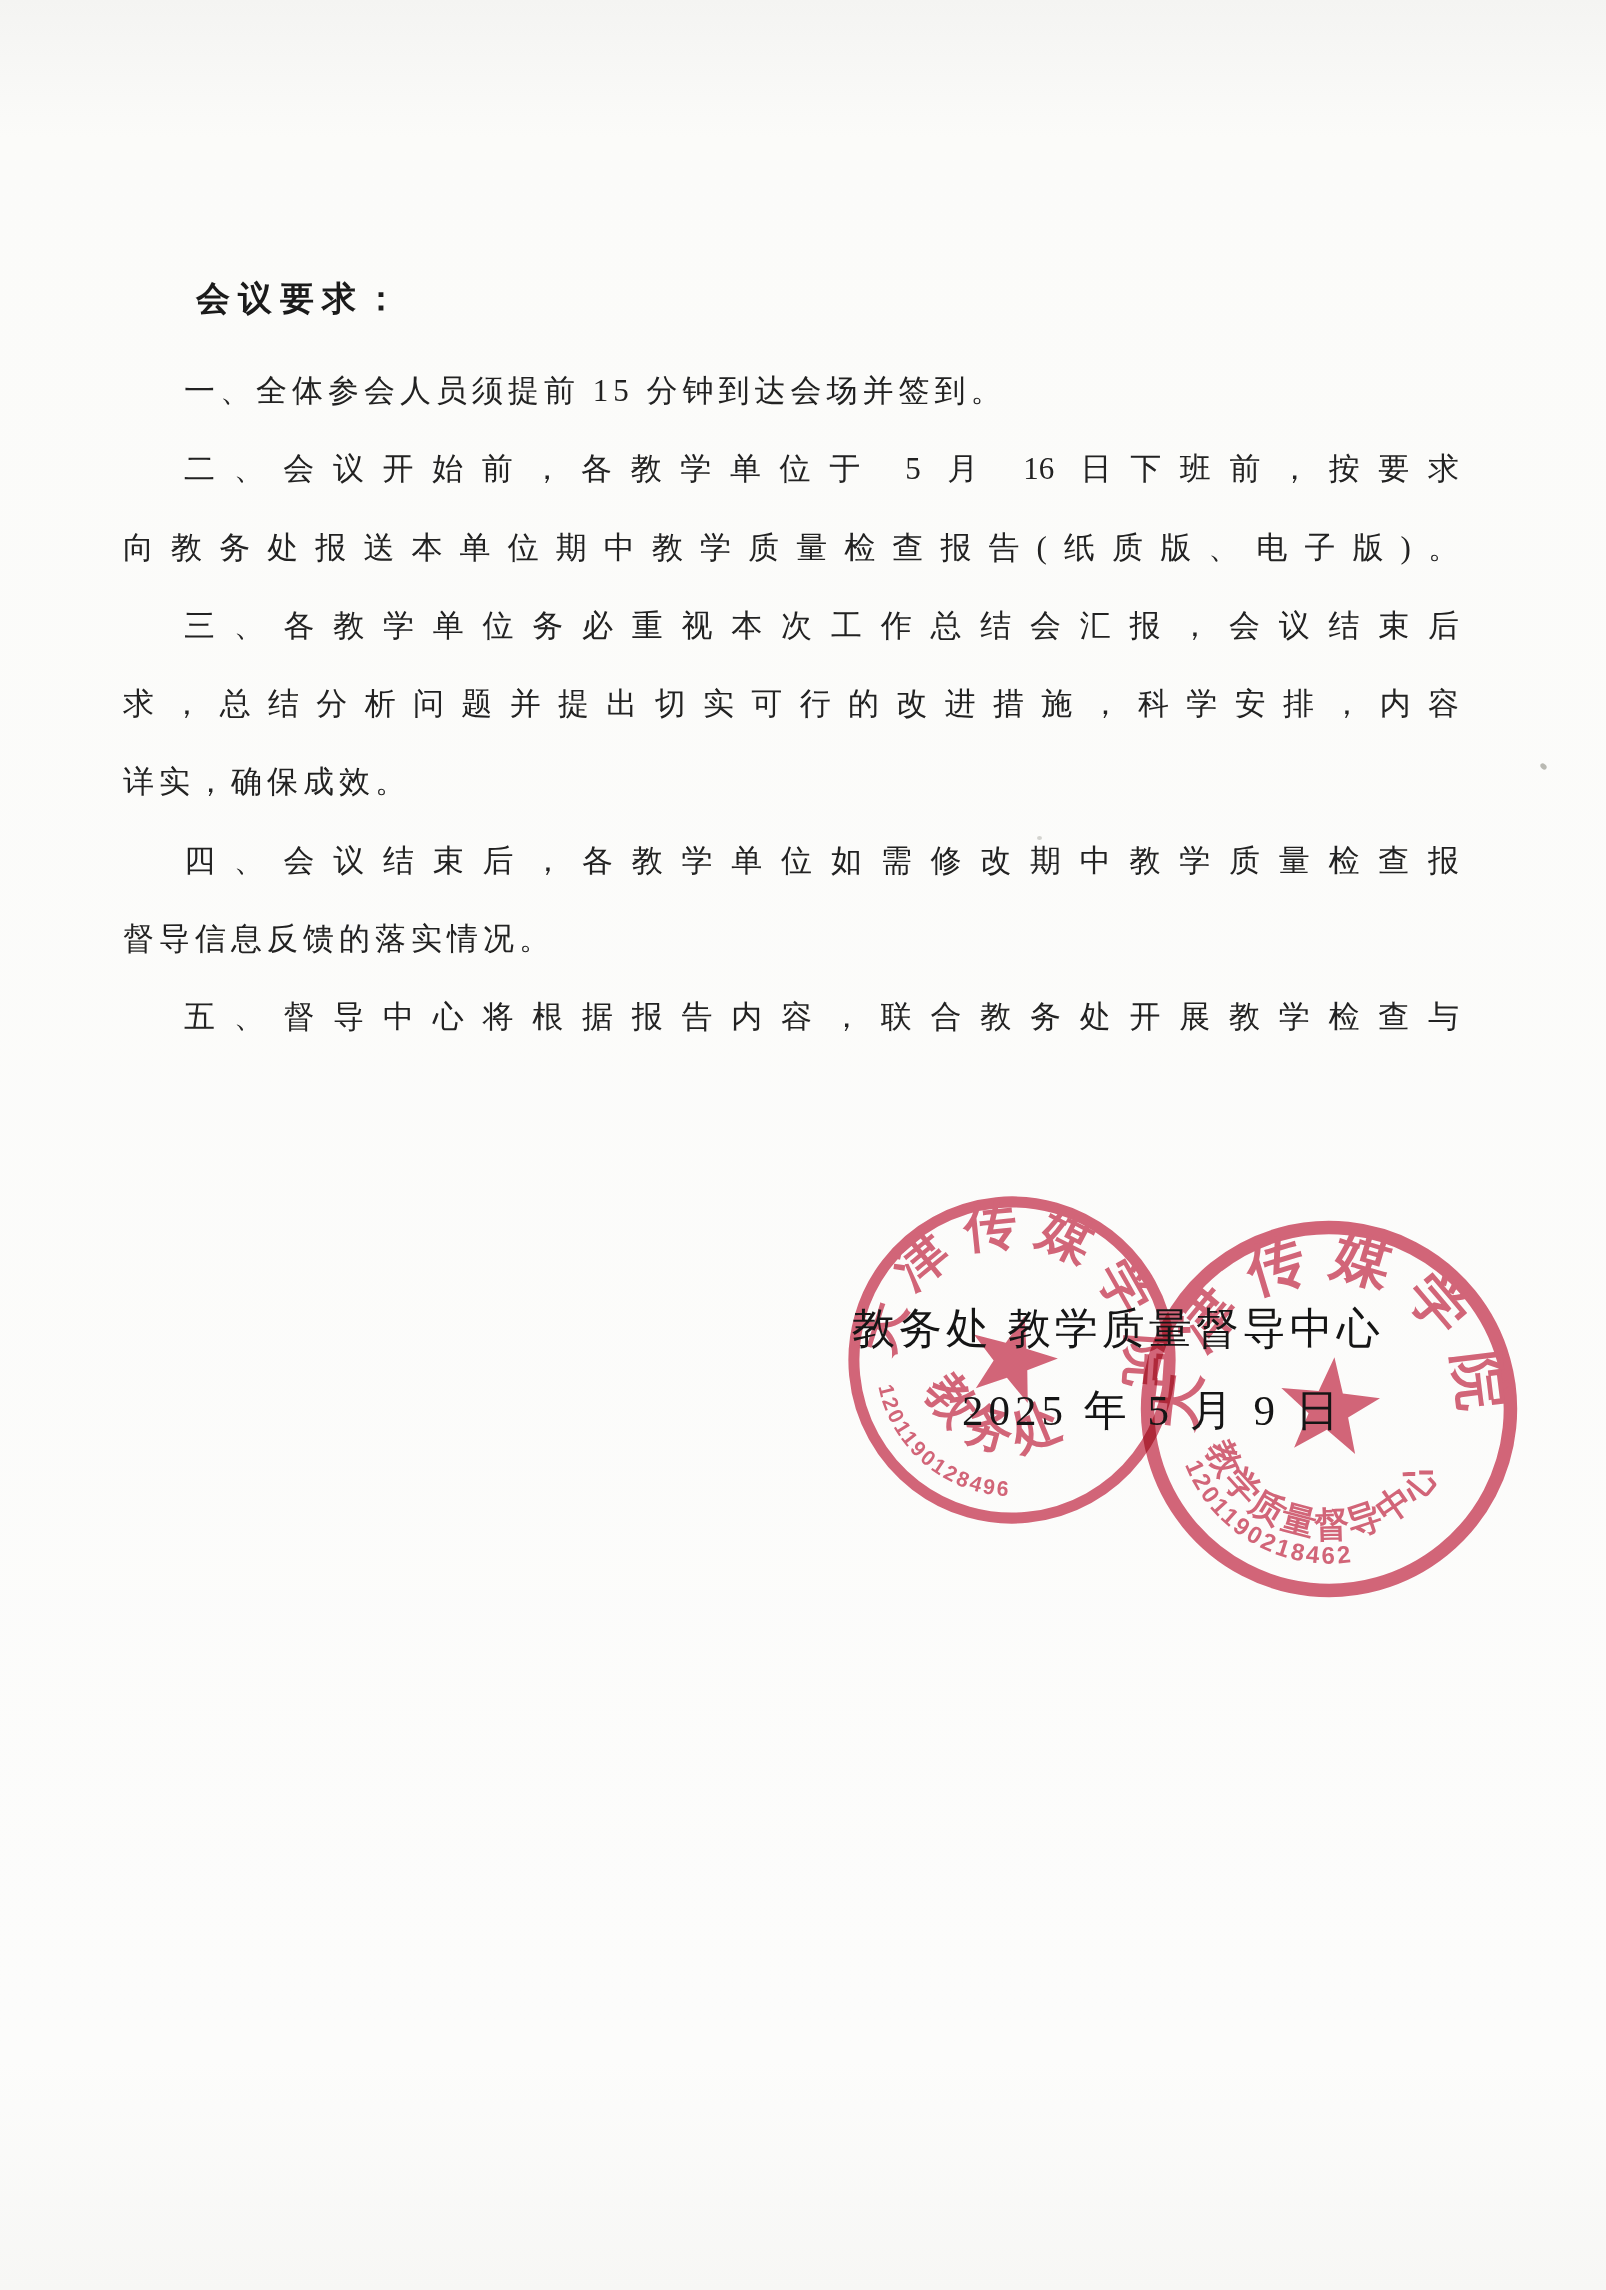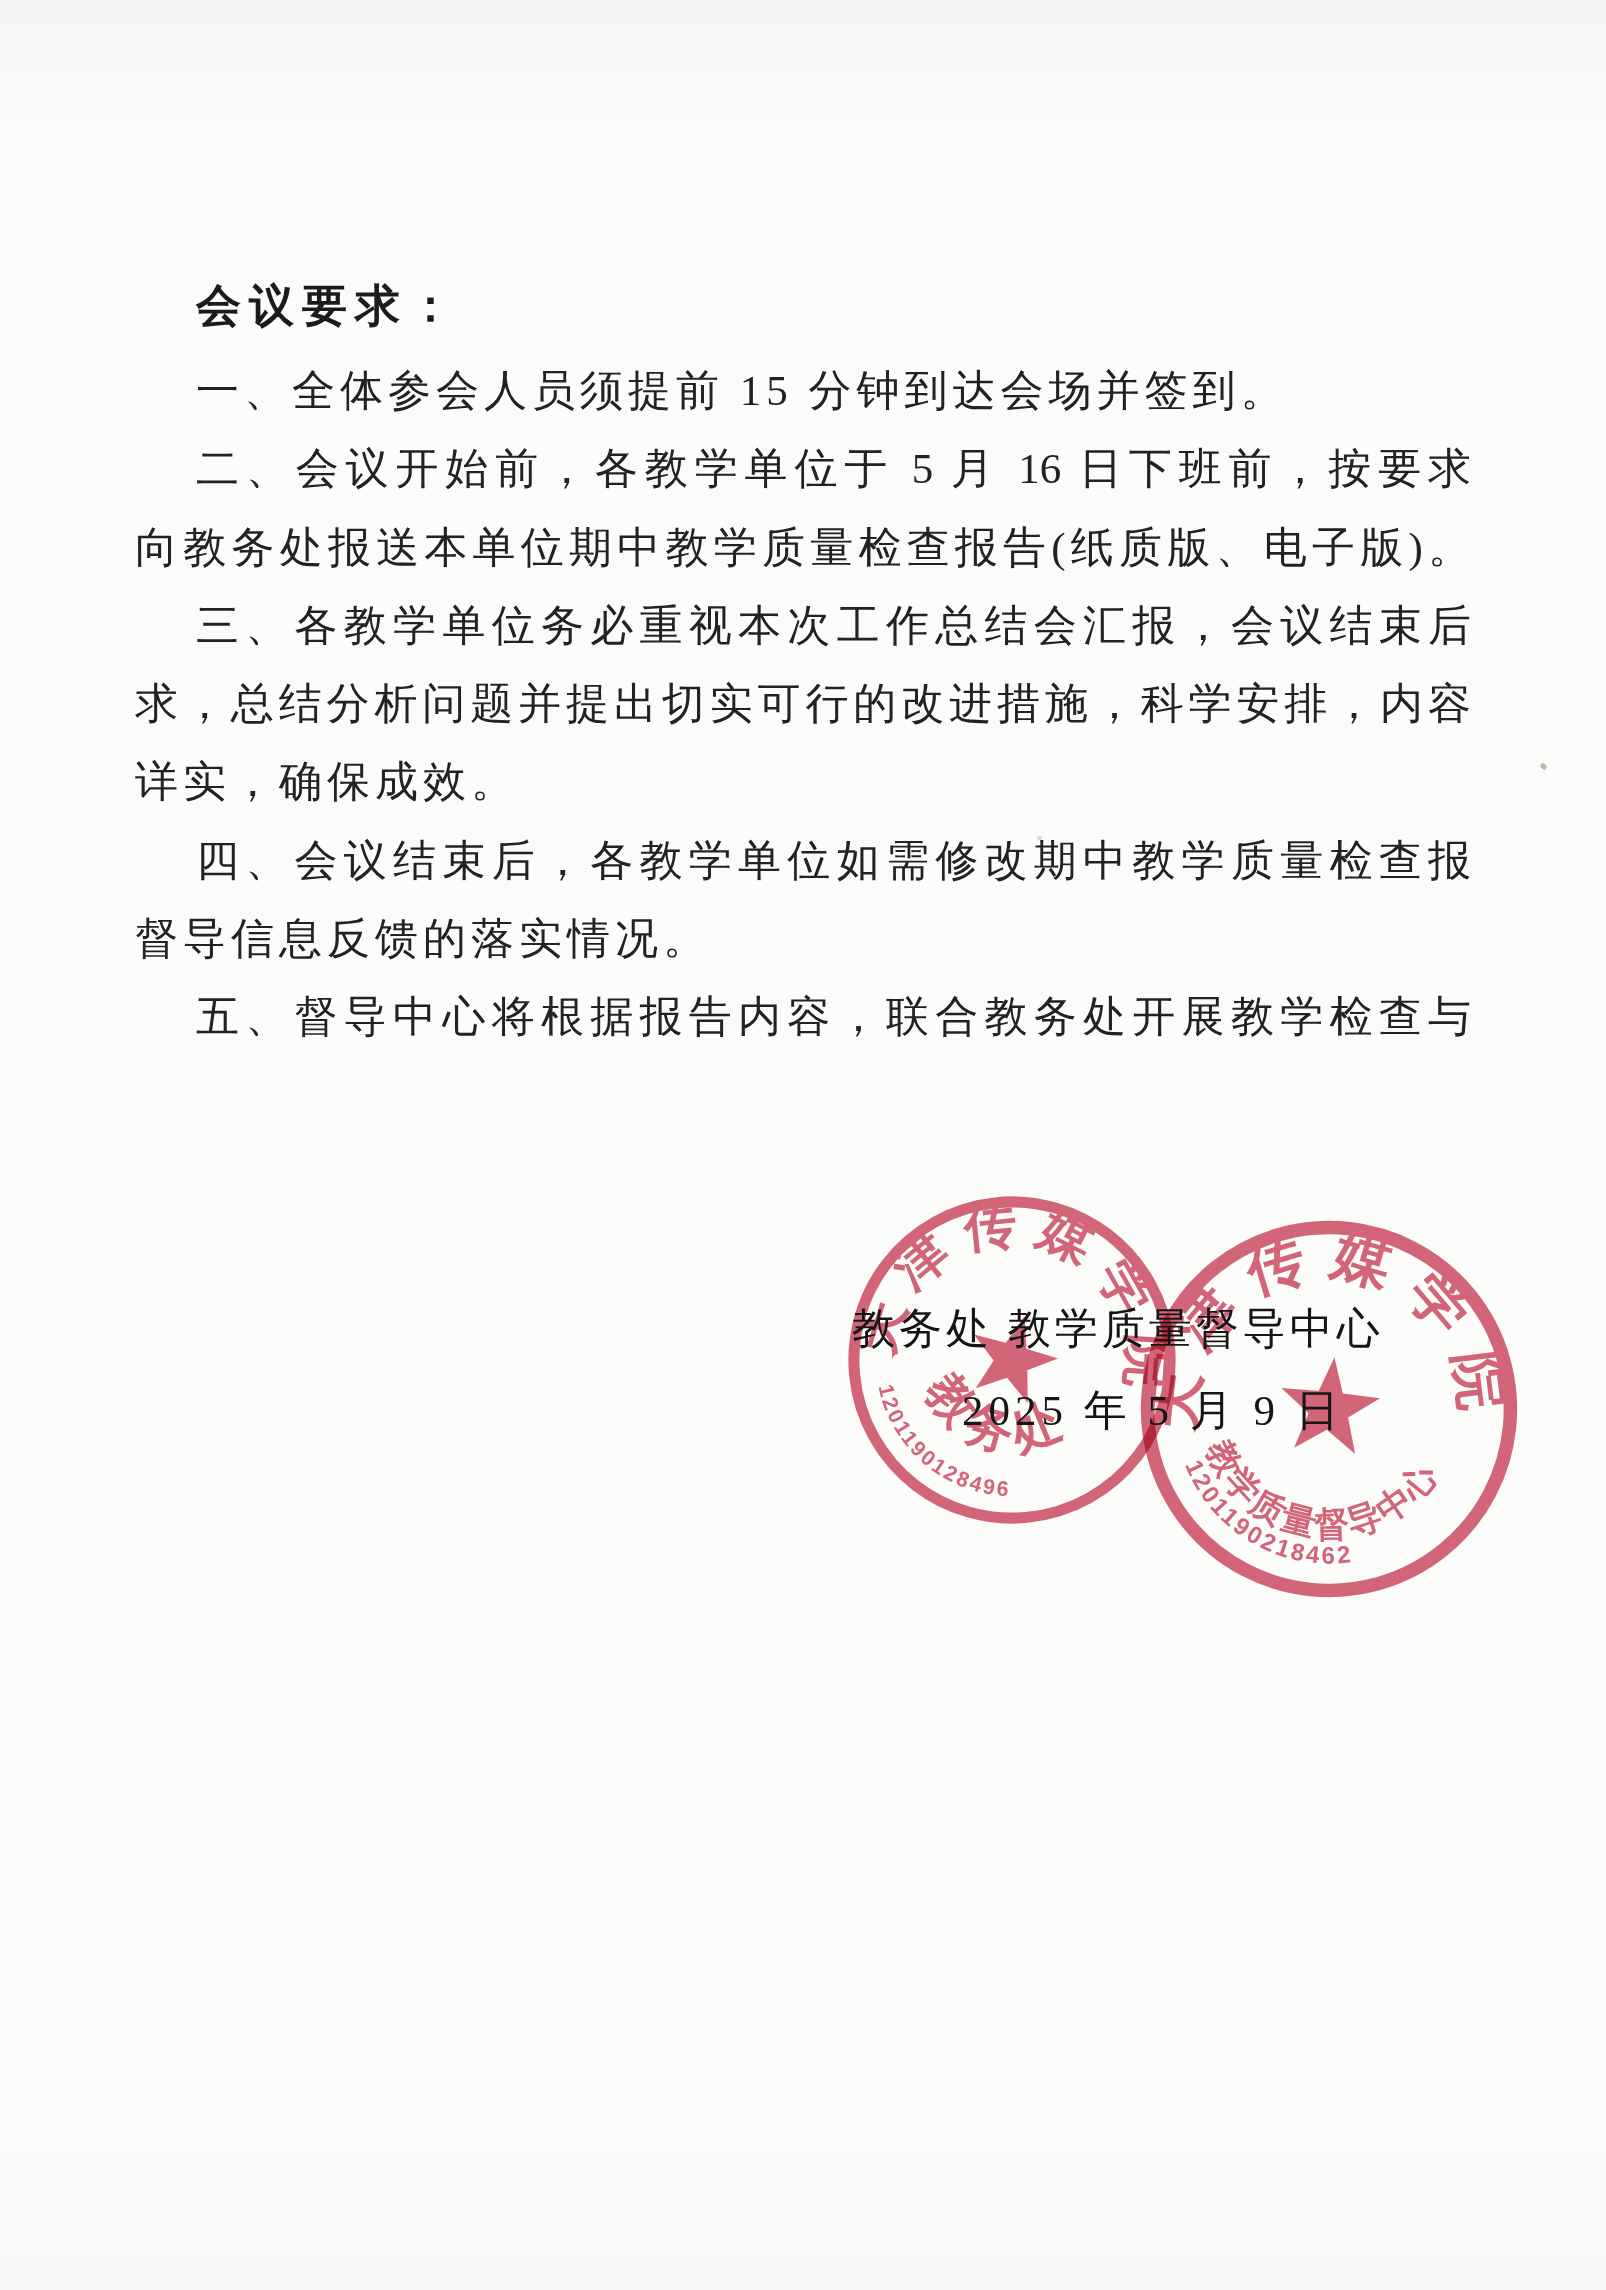--- a/index.html
+++ b/index.html
@@ -10,26 +10,26 @@
     font-family:"Liberation Serif","DejaVu Serif",serif;
     overflow:hidden;
   }
   .page {
     position:absolute; inset:0;
     background:linear-gradient(180deg,#f4f4f2 0%,#fbfbf9 6%,#fcfcfb 90%,#f7f7f5 100%);
   }
   .heading {
     position:absolute; left:196px; top:276px;
     font-family:Liberation Serif, serif;
-    font-weight:bold; font-size:45px; letter-spacing:8px; color:#1b1b1b;
+    font-weight:bold; font-size:34px; letter-spacing:8px; color:#1b1b1b;
     white-space:nowrap;
   }
   .body-lines {
-    position:absolute; left:135px; top:352px; width:1336px;
-    font-size:43px; color:#222;
+    position:absolute; left:123px; top:352px; width:1336px;
+    font-size:31px; color:#222;
   }
   .line {
     height:78.3px; line-height:78.3px;
     letter-spacing:5px; white-space:nowrap;
   }
   .line.indent { text-indent:61px; }
   .line.justify {
     white-space:normal; letter-spacing:0;
     text-align:justify; text-align-last:justify;
   }

